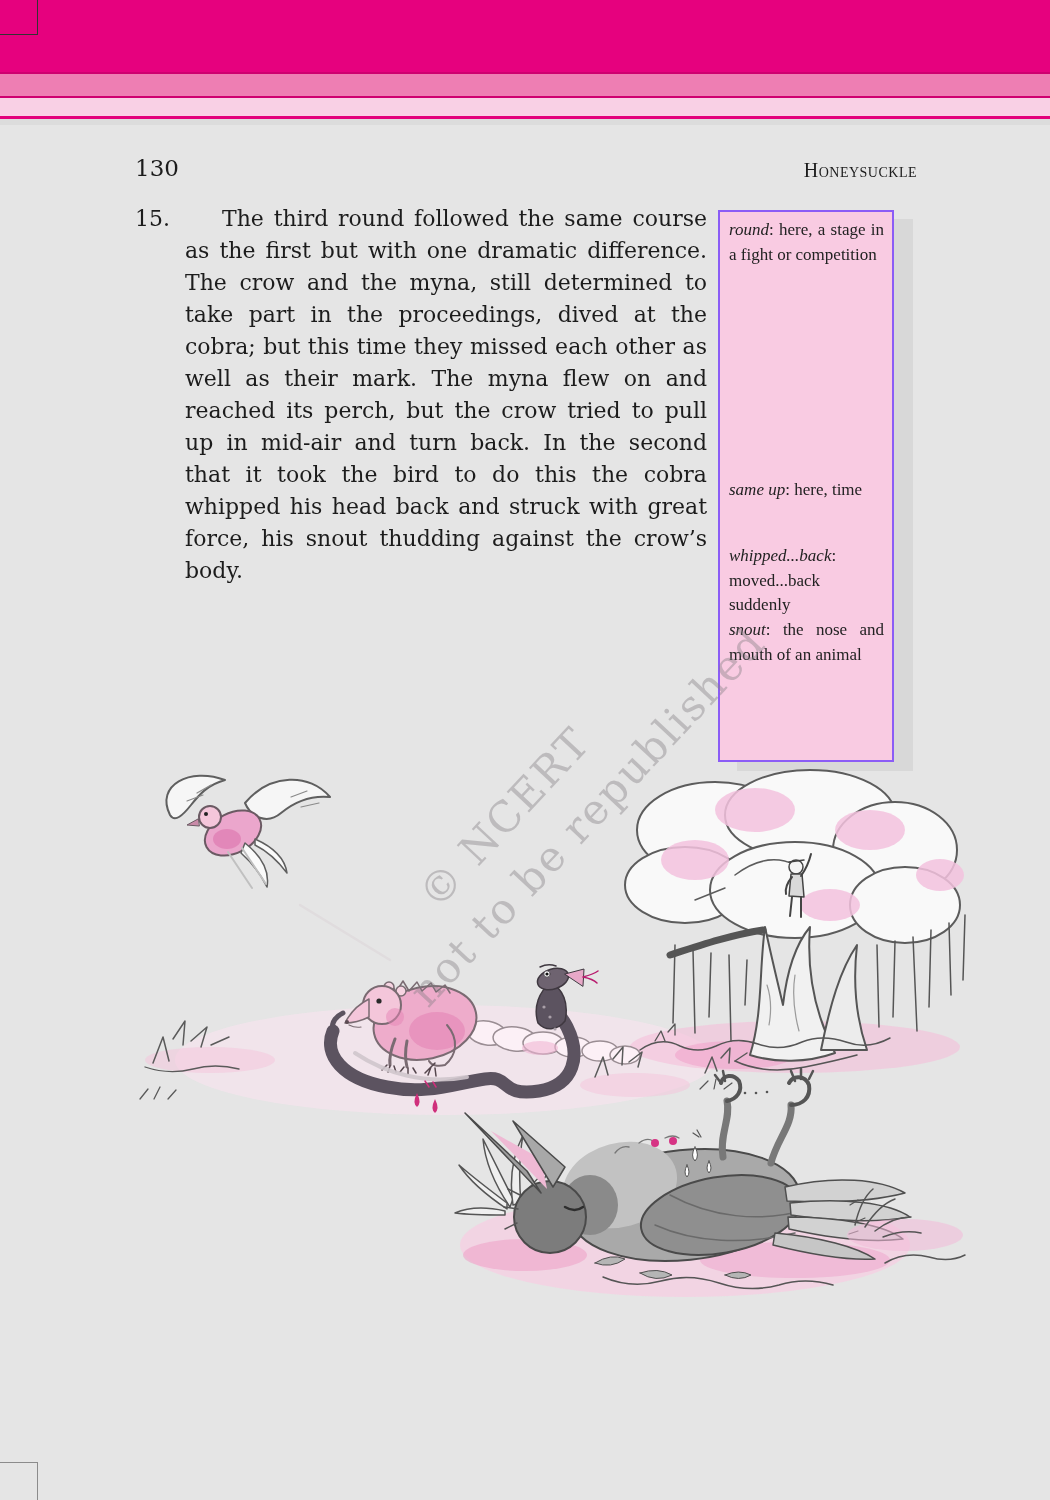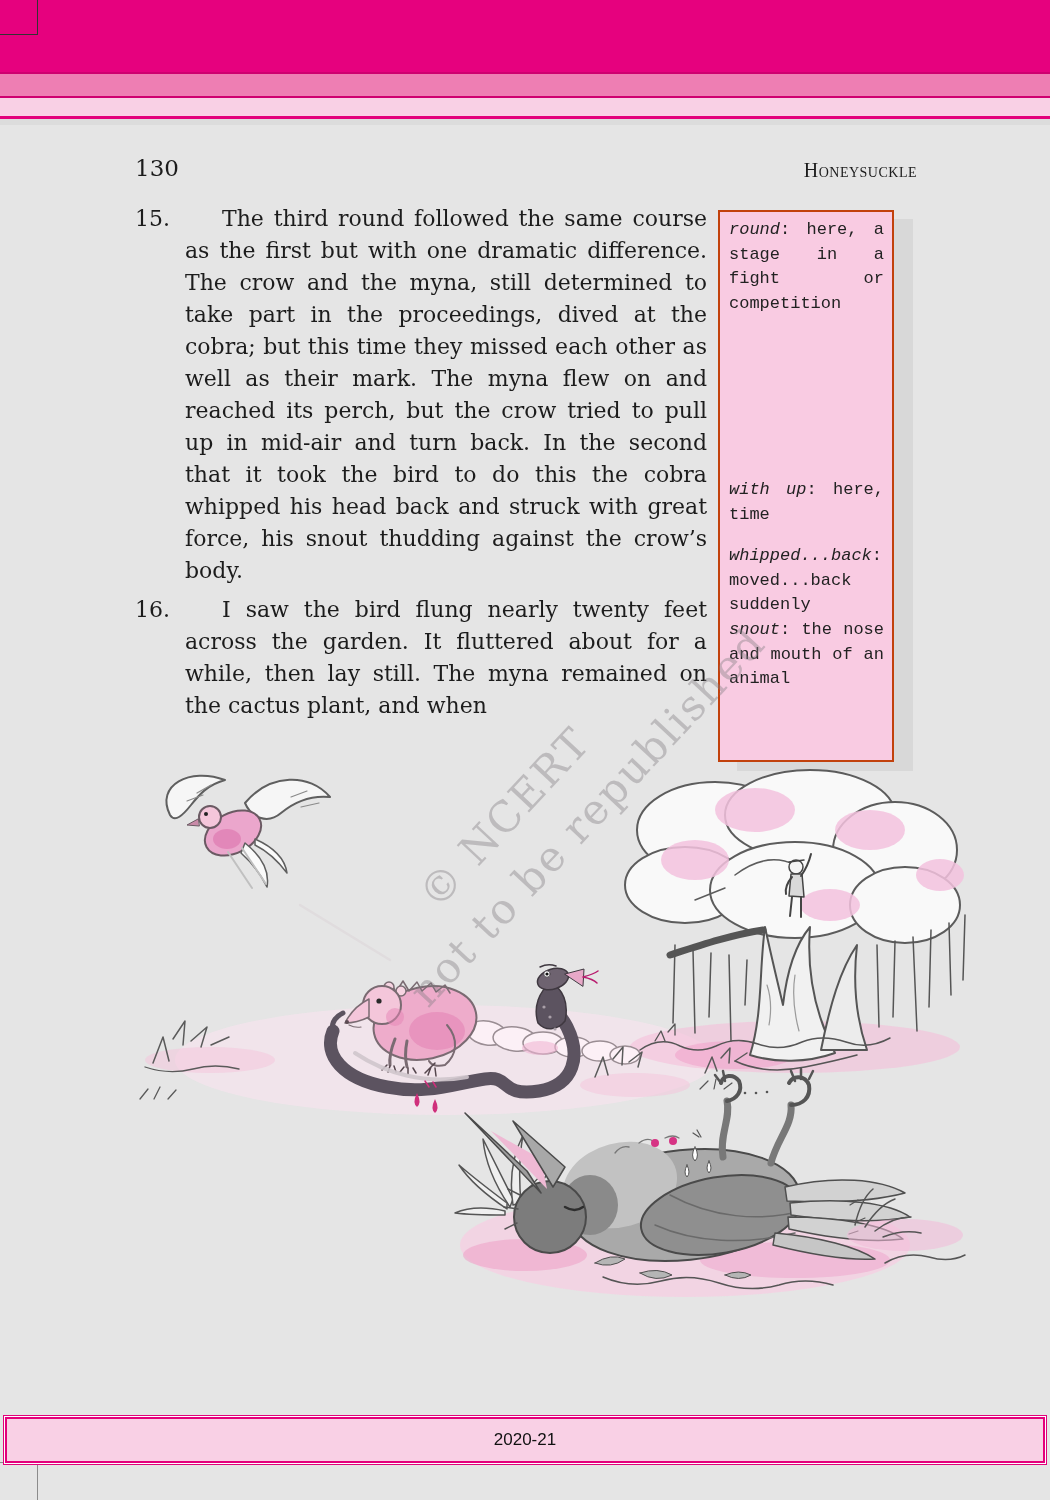--- a/index.html
+++ b/index.html
@@ -27,22 +27,22 @@
 
   
   .text-col{position:absolute;left:135px;top:203px;width:572px;}
   .para{position:relative;padding-left:50px;text-indent:37px;font-size:22px;line-height:32px;
         text-align:justify;}
   .para+.para{margin-top:7px;}
   .pnum{position:absolute;left:0;top:0;text-indent:0;}
 
   
   .gloss{position:absolute;left:718px;top:210px;width:176px;height:552px;box-sizing:border-box;
-         background:#f9cbe2;border:2px solid #c2410c;box-shadow:19px 9px 0 #d8d8d8;
-         font-family:Liberation Mono, monospace;font-size:17px;line-height:24.5px;color:#222;}
+         background:#f9cbe2;border:2px solid #8b5cf6;box-shadow:19px 9px 0 #d8d8d8;
+         font-family:Liberation Serif, serif;font-size:17px;line-height:24.5px;color:#222;}
   .gloss-entry{position:absolute;left:9px;right:8px;text-align:justify;}
   .g1{top:6px}.g2{top:266px}.g3{top:332px}.g4{top:406px}
   .term{font-style:italic;}
 
   
   .watermark{position:absolute;left:352px;top:938px;transform:rotate(-47deg);transform-origin:0 0;
              color:rgba(131,124,131,.40);font-size:42px;line-height:60px;letter-spacing:2px;
              white-space:nowrap;z-index:6;pointer-events:none;font-family:"DejaVu Serif",serif;}
   .watermark .wline1{display:block;margin-left:78px;}
   .watermark .wline2{display:block;}
@@ -70,32 +70,28 @@
   <div class="mark-bl"></div>
 
   <div class="page-num">130</div>
   <div class="book-title">Honeysuckle</div>
 
   <div class="text-col">
     <div class="para">
       <span class="pnum">15.</span>
       <span>The third round followed the same course as the first but with one dramatic difference. The crow and the myna, still determined to take part in the proceedings, dived at the cobra; but this time they missed each other as well as their mark. The myna flew on and reached its perch, but the crow tried to pull up in mid-air and turn back. In the second that it took the bird to do this the cobra whipped his head back and struck with great force, his snout thudding against the crow’s body.</span>
     </div>
-    <div class="para">
-      <span class="pnum">16.</span>
-      <span>I saw the bird flung nearly twenty feet across the garden. It fluttered about for a while, then lay still. The myna remained on the cactus plant, and when</span>
-    </div>
   </div>
 
   <div class="gloss">
     <div class="gloss-entry g1">
       <span class="term">round</span><span>: here, a stage in a fight or competition</span>
     </div>
     <div class="gloss-entry g2">
-      <span class="term">with up</span><span>: here, time</span>
+      <span class="term">same up</span><span>: here, time</span>
     </div>
     <div class="gloss-entry g4">
       <span class="term">snout</span><span>: the nose and mouth of an animal</span>
     </div>
     <div class="gloss-entry g3">
       <span class="term">whipped...back</span><span>: moved...back suddenly</span>
     </div>
   </div>
 
   <svg class="illus" viewBox="0 0 905 560" stroke-linecap="round" stroke-linejoin="round">
@@ -276,17 +272,14 @@
       <path d="M790,508 q20,-12 44,-6 q20,6 36,-2" stroke="#555" stroke-width="1.5" fill="none"></path>
       <path d="M508,522 q28,12 58,4 q28,-8 58,2 q30,10 60,2 q26,-8 54,0" stroke="#555" stroke-width="1.5" fill="none"></path>
     </g>
   </svg>
 
   <div class="watermark">
     <span class="wline1">© NCERT</span>
     <span class="wline2">not to be republished</span>
   </div>
 
-  <div class="footer-bar">
-    <span>2020-21</span>
-  </div>
 
 </div>
 
 </body></html>

